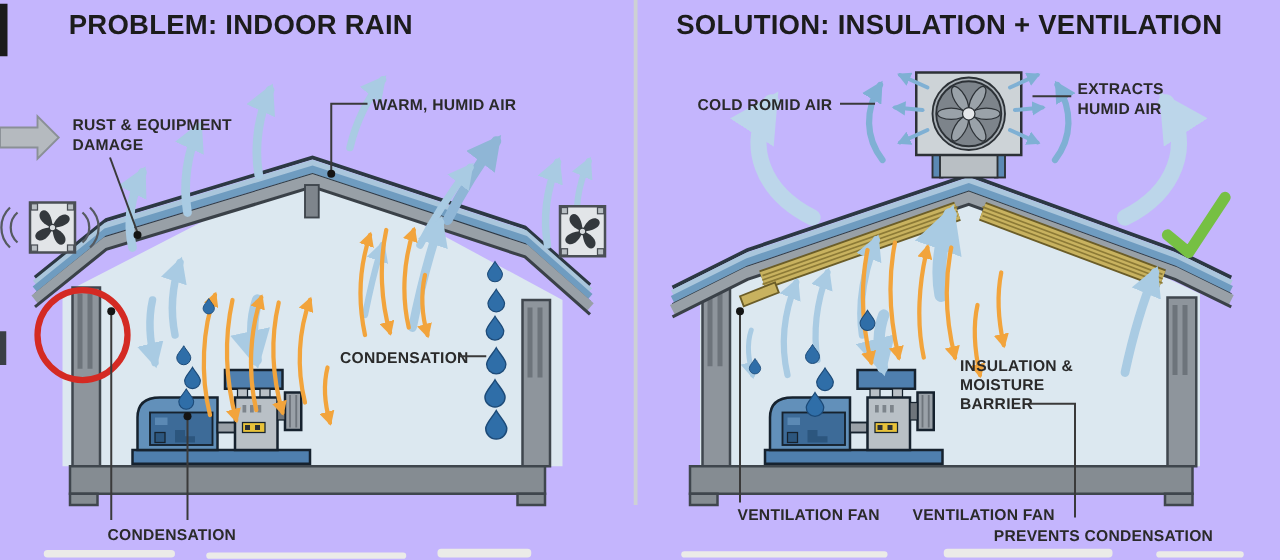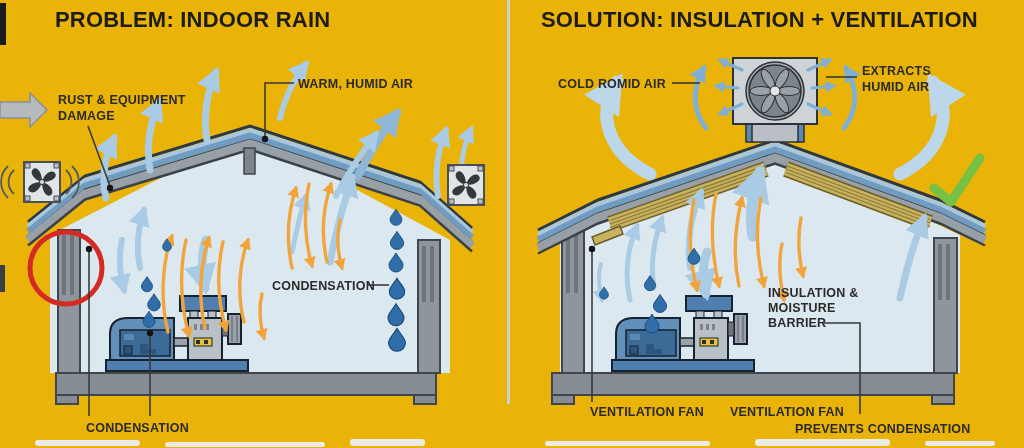--- a/index.html
+++ b/index.html
@@ -1,16 +1,16 @@
 <!DOCTYPE html>
 <html><head>
 <meta charset="utf-8">
 <style>
   html,body{margin:0;padding:0;background:#ffffff;}
-  .stage{position:relative;width:1024px;height:448px;background:#eab308;overflow:hidden;
+  .stage{position:relative;width:1024px;height:448px;background:#c4b5fd;overflow:hidden;
          font-family:"Liberation Sans",sans-serif;}
   svg{position:absolute;left:0;top:0;}
   .ttl{font:700 22px "Liberation Sans",sans-serif;fill:#1c1c1c;letter-spacing:.2px;}
   .lbl{font:700 12.5px "Liberation Sans",sans-serif;fill:#2a2a2a;letter-spacing:.2px;}
   .leader{stroke:#3a3a3a;stroke-width:1.6;fill:none;}
   .dot{fill:#141414;}
   .oar{stroke:#f2a43c;fill:none;stroke-linecap:round;}
   .bar{stroke:#a9cbe3;fill:none;stroke-linecap:round;}
   .barm{stroke:#8fb6d6;fill:none;stroke-linecap:round;}
   .bars{stroke:#bcd6ea;fill:none;stroke-linecap:round;}

